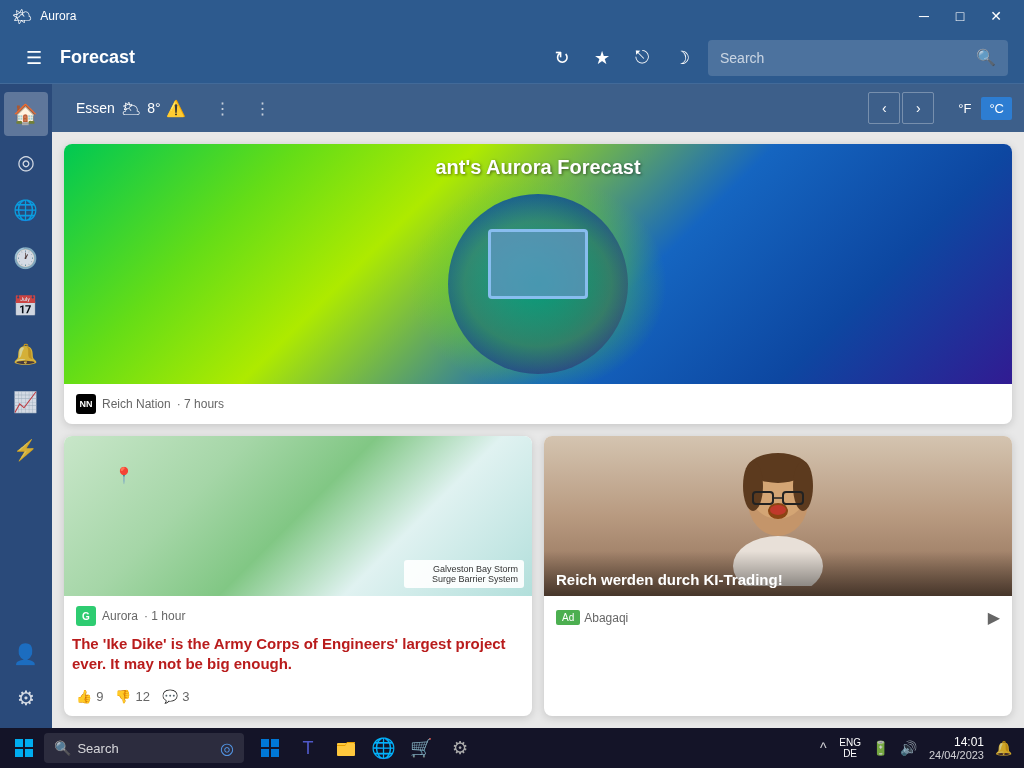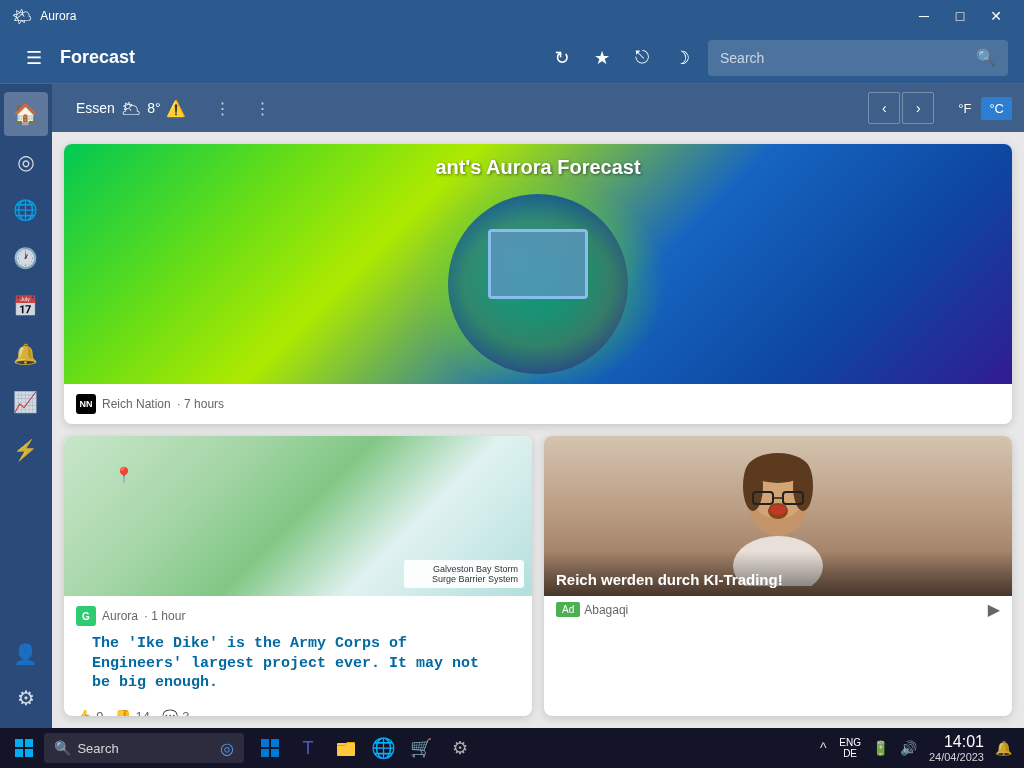--- a/index.html
+++ b/index.html
@@ -198,24 +198,23 @@
 
     .source-icon {
       width: 20px; height: 20px;
       background: #000000;
       border-radius: 3px;
       display: flex; align-items: center; justify-content: center;
       color: white; font-size: 9px; font-weight: bold;
     }
 
     .card-title {
-      padding: 8px 28px;
-      font-size: 15px; font-weight: 600; color: #0369a1;
+      padding: 8px 8px;
+      font-size: 15px; font-weight: 600; color: #b91c1c;
       line-height: 1.3;
-      font-family: Liberation Mono, monospace;
     }
 
     .card-actions {
       display: flex; align-items: center; gap: 12px;
       padding: 8px 12px 12px;
       font-size: 13px; color: #666;
     }
 
     .card-action {
       display: flex; align-items: center; gap: 4px;
@@ -248,21 +247,21 @@
     .ad-card {
       background: #fff;
       border-radius: 8px;
       overflow: hidden;
       box-shadow: 0 2px 8px rgba(0,0,0,0.15);
       position: relative;
     }
 
     .ad-footer {
       display: flex; align-items: center; justify-content: space-between;
-      padding: 4px 12px;
+      padding: 12px 12px;
       background: white;
     }
 
     .ad-badge {
       background: #4caf50; color: white;
       font-size: 10px; padding: 2px 6px; border-radius: 2px; margin-right: 4px;
     }
 
     .ad-source { font-size: 12px; color: #666; }
 
@@ -315,21 +314,21 @@
     }
 
     .sys-tray { display: flex; gap: 4px; align-items: center; }
     .tray-item {
       width: 24px; height: 24px;
       display: flex; align-items: center; justify-content: center;
       cursor: pointer; color: rgba(255,255,255,0.8); font-size: 14px;
     }
 
     .clock { text-align: right; cursor: pointer; }
-    .clock-time { font-size: 16px; color: white; }
+    .clock-time { font-size: 12px; color: white; }
     .clock-date { font-size: 11px; color: rgba(255,255,255,0.8); }
 
     
     .warning-icon { font-size: 16px; }
 
     
     .grist-icon {
       width: 20px; height: 20px;
       background: #2ecc71;
       border-radius: 3px;
@@ -441,21 +440,21 @@
           <span>· 1 hour</span>
         </div>
         <div class="card-title">The 'Ike Dike' is the Army Corps of Engineers' largest project ever. It may not be big enough.</div>
         <div class="card-actions">
           <div class="card-action">
             <span>👍</span>
             <span>9</span>
           </div>
           <div class="card-action">
             <span>👎</span>
-            <span>14</span>
+            <span>12</span>
           </div>
           <div class="card-action">
             <span>💬</span>
             <span>3</span>
           </div>
         </div>
       </div>
 
       <div class="ad-card">
         <div class="card-image-half">

